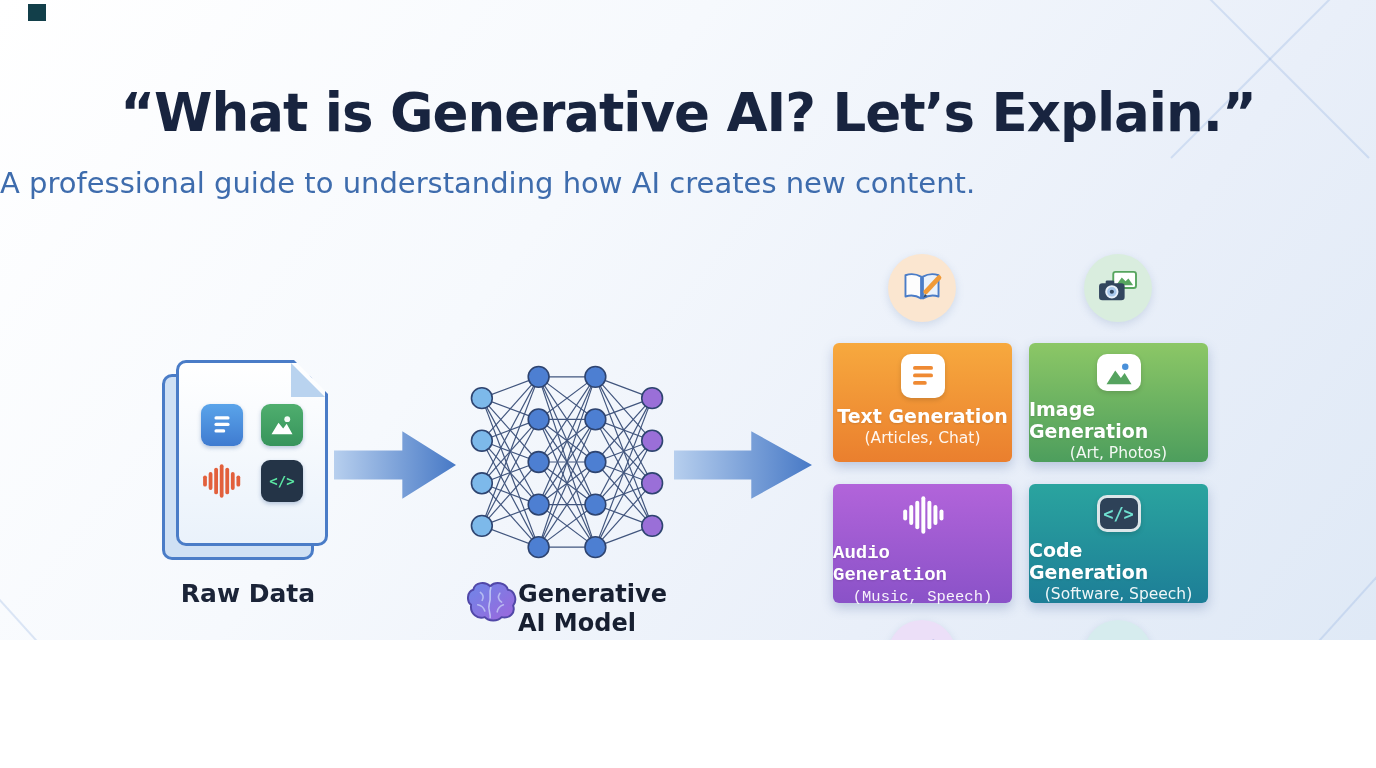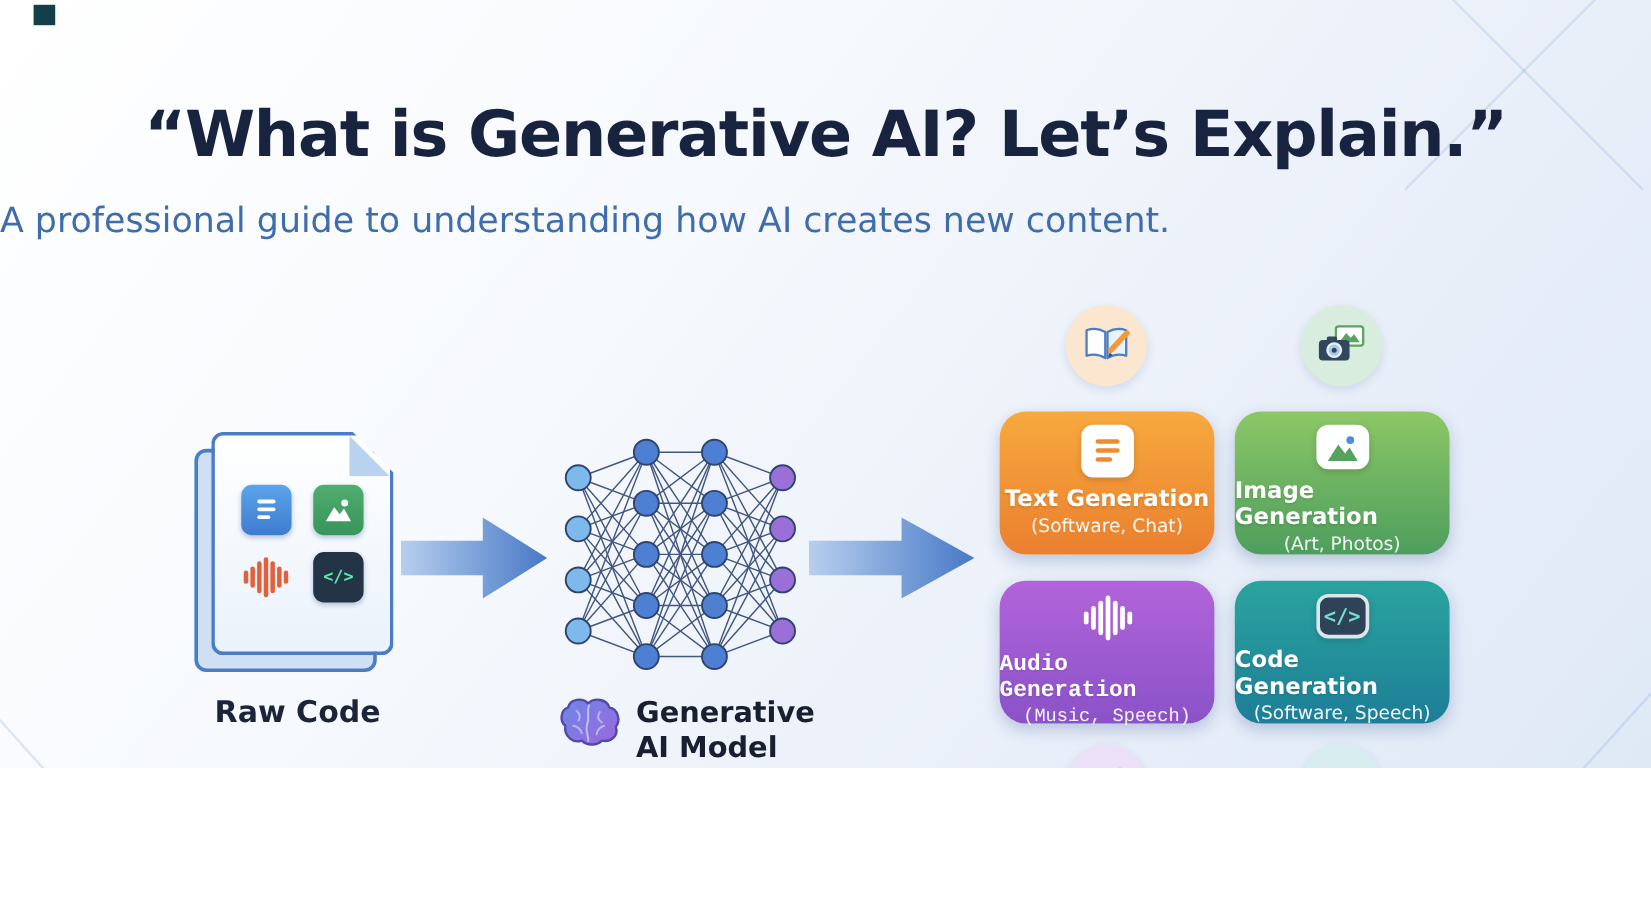--- a/index.html
+++ b/index.html
@@ -50,25 +50,25 @@
   .raw-label { position:absolute; left:148px; top:579px; width:200px; text-align:center;
                font-size:25px; font-weight:bold; color:#1b2438; }
 
   
   .arrow { position:absolute; clip-path:polygon(0 30%,56% 30%,56% 3%,100% 50%,56% 97%,56% 70%,0 70%); }
   .arrow1 { left:334px; top:429px; width:122px; height:72px; }
   .arrow2 { left:674px; top:429px; width:138px; height:72px; }
 
   
   .network { position:absolute; left:468px; top:358px; width:198px; height:208px; }
-  .model-group { position:absolute; left:464px; top:580px; display:flex; align-items:flex-start; gap:12px; }
+  .model-group { position:absolute; left:464px; top:580px; display:flex; align-items:flex-start; gap:0; }
   .model-label { font-size:24px; font-weight:bold; color:#171f31; line-height:1.22; }
 
   
-  .card { position:absolute; width:179px; height:119px; border-radius:22px; color:#fff;
+  .card { position:absolute; width:179px; height:119px; border-radius:6px; color:#fff;
           display:flex; flex-direction:column; align-items:center; padding-top:11px;
           box-shadow:0 5px 12px rgba(60,90,150,0.28); }
   .card-text  { left:833px;  top:343px; }
   .card-image { left:1029px; top:343px;justify-content:flex-end; }
   .card-audio { left:833px;  top:484px; }
   .card-code  { left:1029px; top:484px; }
   .card-icon { width:44px; height:44px; border-radius:10px; background:#fff;
                display:flex; align-items:center; justify-content:center; margin-bottom:7px;
                box-shadow:0 2px 5px rgba(0,0,0,0.15); }
   .card-icon.audio { background:transparent; box-shadow:none; }
@@ -130,21 +130,21 @@
               <rect x="31" y="11" width="3.4" height="10" rx="1.7"></rect>
             </g>
           </svg>
         </div>
         <div class="mini code-mini">
           <span>&lt;/&gt;</span>
         </div>
       </div>
     </div>
   </div>
-  <div class="raw-label">Raw Code</div>
+  <div class="raw-label">Raw Data</div>
 
   <div class="arrow arrow1" style="background: linear-gradient(90deg, rgb(183, 207, 238), rgb(71, 121, 198));"></div>
   <div class="arrow arrow2" style="background: linear-gradient(90deg, rgb(183, 207, 238), rgb(71, 121, 198));"></div>
 
   <svg id="network-svg" class="network" viewBox="0 0 200 210">
       <g stroke="#2e4470" stroke-width="1.2" opacity="0.9">
         <line x1="14" y1="40.5" x2="71.33333333333334" y2="19"></line>
         <line x1="14" y1="40.5" x2="71.33333333333334" y2="62"></line>
         <line x1="14" y1="40.5" x2="71.33333333333334" y2="105"></line>
         <line x1="14" y1="40.5" x2="71.33333333333334" y2="148"></line>
@@ -250,21 +250,21 @@
 
   <div class="card card-text" style="background: linear-gradient(rgb(247, 169, 62), rgb(234, 127, 46));">
     <div class="card-icon">
       <svg viewBox="0 0 24 24" width="30" height="30">
         <rect x="4" y="4" width="16" height="3" rx="1.5" fill="#ef8a33"></rect>
         <rect x="4" y="10" width="16" height="3" rx="1.5" fill="#ef8a33"></rect>
         <rect x="4" y="16" width="11" height="3" rx="1.5" fill="#ef8a33"></rect>
       </svg>
     </div>
     <div class="card-title">Text Generation</div>
-    <div class="card-sub">(Software, Chat)</div>
+    <div class="card-sub">(Articles, Chat)</div>
   </div>
 
   <div class="card card-image" style="background: linear-gradient(rgb(140, 199, 102), rgb(77, 158, 93));">
     <div class="card-icon">
       <svg viewBox="0 0 24 24" width="30" height="30">
         <circle cx="17" cy="7" r="2.6" fill="#4a90d9"></circle>
         <path d="M2 21 L9 10 L13.5 16 L16.5 12 L22 21 Z" fill="#55a35f"></path>
       </svg>
     </div>
     <div class="card-title">Image Generation</div>

